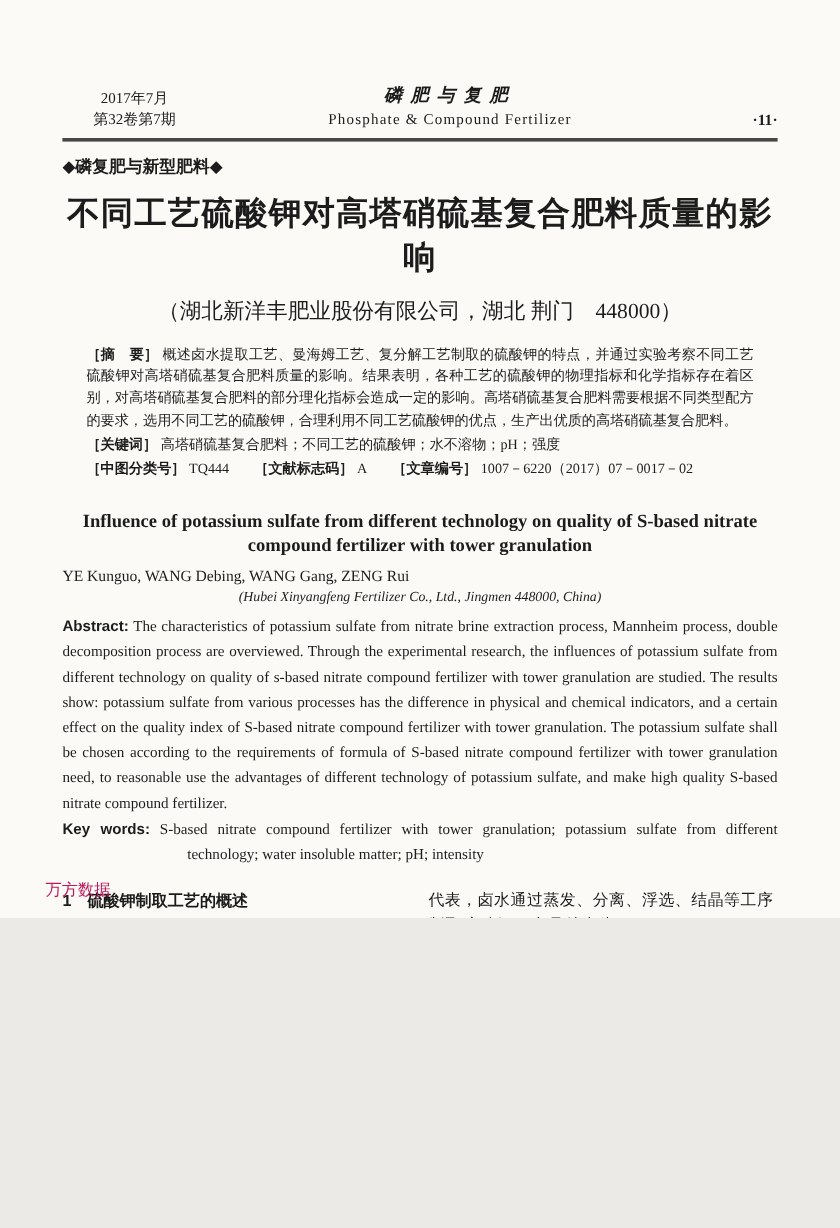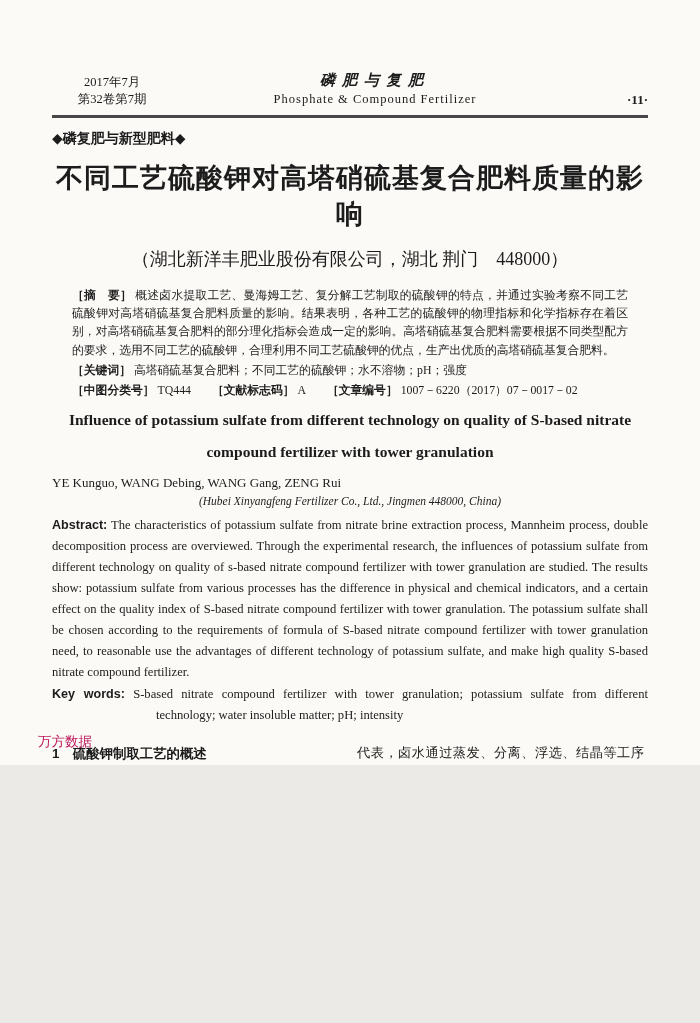--- a/index.html
+++ b/index.html
@@ -25,21 +25,21 @@
   .col-marker{font-family:"Liberation Sans","DejaVu Sans",sans-serif;font-weight:bold;font-size:14px;margin-top:12px;}
   .title-cn{font-family:"Liberation Sans","DejaVu Sans",sans-serif;font-weight:bold;font-size:27px;text-align:center;margin-top:12px;letter-spacing:1px;}
   .authors-cn{text-align:center;font-size:14.5px;margin-top:18px;letter-spacing:2px;}
   .affil-cn{text-align:center;font-size:18px;margin-top:15px;}
   .abs-cn{width:556px;margin:15px auto 0 auto;font-size:11.8px;line-height:18.2px;text-align:justify;}
   .abs-cn .lbl,.kw-cn .lbl,.clc .lbl{font-family:"Liberation Sans","DejaVu Sans",sans-serif;font-weight:bold;}
   .kw-cn{width:556px;margin:2px auto 0 auto;font-size:11.8px;line-height:18.2px;}
   .clc{width:556px;margin:2px auto 0 auto;font-size:11.8px;line-height:18.2px;}
   .clc .seg{margin-right:18px;}
   
-  .title-en{font-weight:bold;font-size:15.5px;text-align:center;line-height:32px;margin:5px auto 0 auto;width:596px;}
+  .title-en{font-weight:bold;font-size:15.5px;text-align:center;line-height:20px;margin:26px auto 0 auto;width:596px;}
   .authors-en{text-align:left;font-size:13px;margin-top:7px;}
   .affil-en{text-align:center;font-style:italic;font-size:11.5px;margin-top:4px;}
   .abs-en{margin-top:8px;font-size:12.6px;line-height:21px;text-align:justify;}
   .abs-en .lbl,.kw-en .lbl{font-family:"Liberation Sans","DejaVu Sans",sans-serif;font-weight:bold;font-style:normal;}
   .kw-en{margin-top:1px;font-size:12.6px;line-height:21px;text-align:justify;padding-left:104px;text-indent:-104px;}
   
   .cols{display:flex;gap:18px;margin-top:17px;}
   .col{width:287px;font-size:13.2px;line-height:20.4px;text-align:justify;}
   .col p{margin:0;text-indent:2em;}
   .col p.noindent{text-indent:0;}

